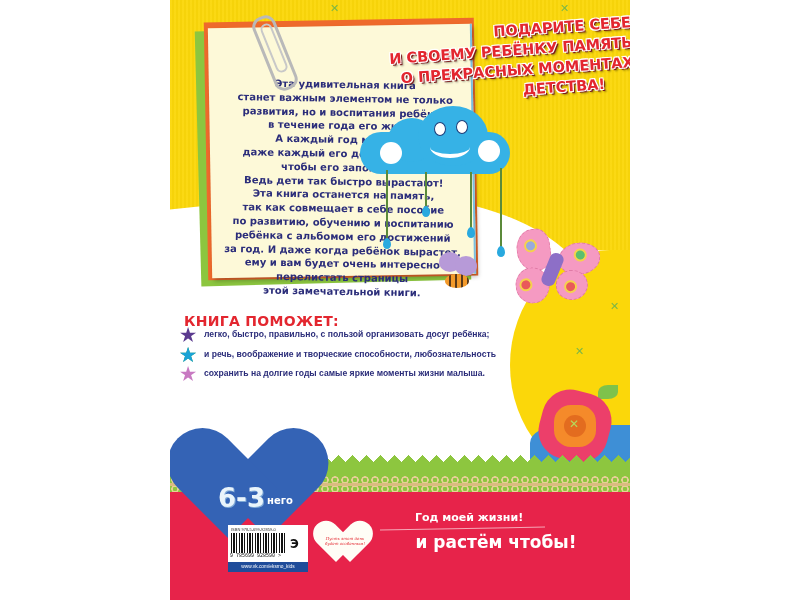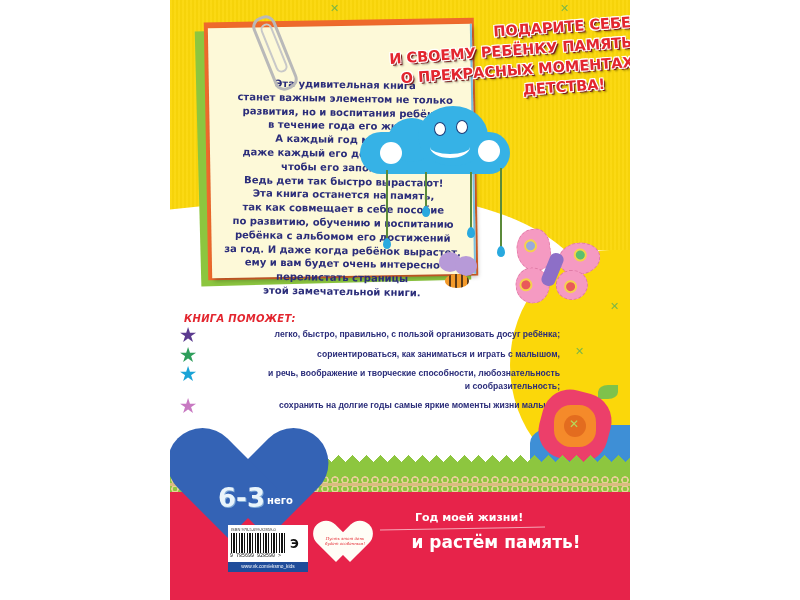--- a/index.html
+++ b/index.html
@@ -32,25 +32,25 @@
   .cloud .eye{position:absolute;width:10px;height:12px;background:#fff;border-radius:50%;border:1px solid #1e3e7a;}
   .cloud .smile{position:absolute;left:70px;top:26px;width:40px;height:18px;border-bottom:4px solid #fff;border-radius:0 0 50% 50%;}
   .string{position:absolute;width:2px;background:#5b8a3a;}
   .drop{position:absolute;width:8px;height:11px;background:#29a9df;border-radius:50% 50% 50% 50% / 60% 60% 40% 40%;}
   
   .bfly{position:absolute;left:343px;top:225px;width:100px;height:80px;transform:rotate(-8deg);}
   .wing{position:absolute;background:#f59ac2;border:1px dashed #e07aa6;}
   .dot{position:absolute;width:9px;height:9px;border-radius:50%;border:2px solid #f5d24c;background:#9ad;}
   .bee{position:absolute;left:265px;top:252px;width:50px;height:40px;}
   
-  .list-title{position:absolute;left:14px;top:313px;font-family:"DejaVu Sans",sans-serif;font-weight:bold;color:#e3262f;font-size:10px;letter-spacing:0.3px;font-style:italic;}
+  .list-title{position:absolute;left:14px;top:313px;font-family:"DejaVu Sans",sans-serif;font-weight:bold;color:#e3262f;font-size:14px;letter-spacing:0.3px;}
   .list{position:absolute;left:10px;top:328px;width:380px;}
   .li{position:relative;padding-left:24px;font-family:"Liberation Sans",sans-serif;font-weight:bold;font-size:8.6px;line-height:12.6px;color:#2b2d7a;margin-bottom:7px;}
   .li .star{position:absolute;left:0;top:-2px;font-size:18px;line-height:18px;}
-  .li div{white-space:nowrap;text-align:right;}
+  .li div{white-space:nowrap;}
   
   .flower{position:absolute;left:370px;top:385px;width:80px;height:80px;}
   .blue-felt{position:absolute;left:360px;top:425px;width:110px;height:60px;background:#3e8fd6;border-radius:30% 0 0 0;}
   
   .green-zig{position:absolute;left:0;top:455px;width:460px;height:26px;background:
     linear-gradient(135deg,transparent 50%,#8dc63f 50%) 0 0/14px 14px repeat-x,
     linear-gradient(225deg,transparent 50%,#8dc63f 50%) 0 0/14px 14px repeat-x;}
   .green-band{position:absolute;left:0;top:465px;width:460px;height:16px;background:#8dc63f;}
   .lace{position:absolute;left:0;top:475px;width:460px;height:18px;background:
      radial-gradient(circle at 5px 5px,transparent 2px,#e8cf98 2.5px,#e8cf98 3.5px,transparent 4px) 0 0/10px 10px repeat-x,
@@ -165,26 +165,24 @@
   </div>
 
   <div class="list-title">КНИГА ПОМОЖЕТ:</div>
   <div class="list">
     <div class="li">
       <span class="star" style="color:#5b3a8f">★</span>
       <div>легко, быстро, правильно, с пользой организовать досуг ребёнка;</div>
     </div>
     <div class="li">
       <span class="star" style="color:#2e9e5b">★</span>
-      <div>сориентироваться, как заниматься и играть с малышом,</div>
     </div>
     <div class="li">
       <span class="star" style="color:#1aa3d6">★</span>
       <div>и речь, воображение и творческие способности, любознательность</div>
-      <div>и сообразительность;</div>
     </div>
     <div class="li">
       <span class="star" style="color:#c879c2">★</span>
       <div>сохранить на долгие годы самые яркие моменты жизни малыша.</div>
     </div>
   </div>
 
   <div class="blue-felt"></div>
   <div class="flower">
     <div style="position:absolute;left:58px;top:0;width:20px;height:14px;background:#7ec24b;border-radius:50% 0;"></div>
@@ -217,15 +215,15 @@
 
   <div class="mini-heart">
     <div class="mh-r"></div>
       <div class="mh-l"></div>
     <div class="mh-label">Пусть этот день будет особенным!</div>
   </div>
 
   <div class="tagline">Год моей жизни!</div>
   <div class="tag-line-rule"></div>
   <div class="slogan">
-    <div>и растём память!</div>
+    <div>и растём чтобы!</div>
   </div>
 </div>
 
 </body></html>

